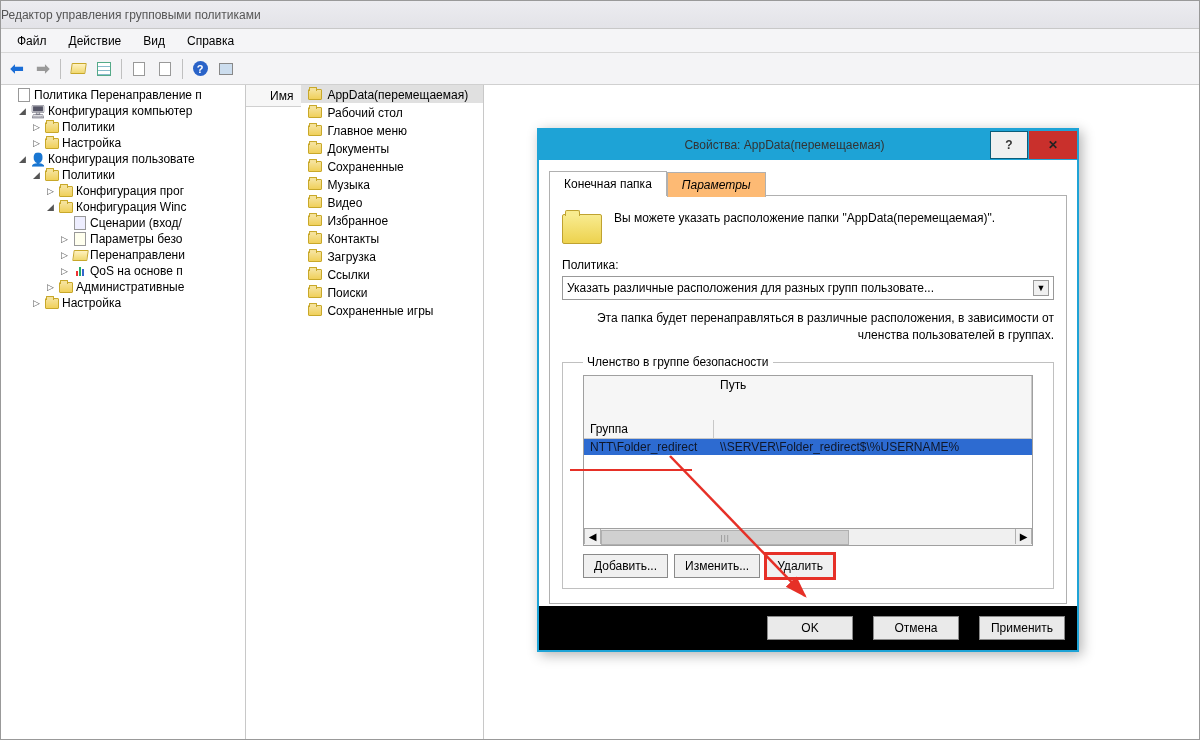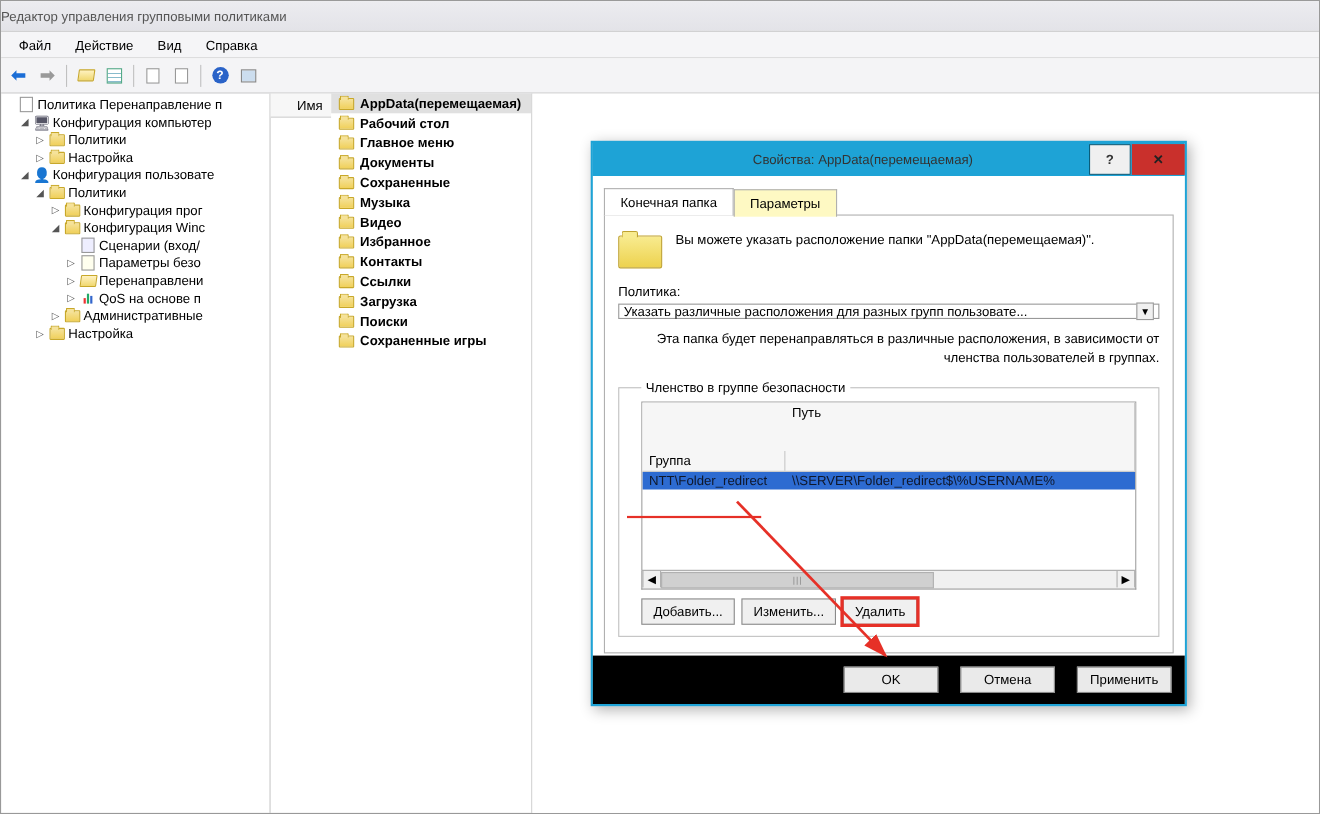--- a/index.html
+++ b/index.html
@@ -14,21 +14,21 @@
 .tb-btn { width: 24px; height: 24px; border: 1px solid transparent; display: flex; align-items: center; justify-content: center; border-radius: 2px; }
 .tb-sep { width: 1px; height: 20px; background: #c0c0c0; margin: 0 3px; }
 
 .content { flex: 1; display: flex; overflow: hidden; }
 .tree-pane { width: 245px; border-right: 1px solid #c8c8c8; overflow: hidden; padding: 2px 0; }
 .list-pane { width: 238px; border-right: 1px solid #c8c8c8; display: flex; flex-direction: row; }
 .detail-pane { flex: 1; background: #fff; }
 
 .list-header { height: 22px; border-bottom: 1px solid #d0d0d0; background: #f7f7f7; display: flex; align-items: center; padding: 0 8px 0 24px; }
 .list-body { flex: 1; overflow: auto; }
-.list-item { display: flex; align-items: center; padding: 1px 6px; gap: 4px; cursor: default; font-weight: bold; }
+.list-item { display: flex; align-items: flex-end; padding: 1px 6px; gap: 4px; cursor: default; }
 .list-item.selected { background: #e0e0e0; }
 
 .tree { list-style: none; }
 .tree ul { list-style: none; padding-left: 14px; }
 .tree li { white-space: nowrap; }
 .tree-row { display: flex; align-items: center; gap: 2px; padding: 0 2px; cursor: default; }
 .exp { width: 11px; height: 11px; display: inline-flex; align-items: center; justify-content: center; font-size: 9px; color: #555; }
 
 .icon { width: 16px; height: 16px; display: inline-flex; align-items: center; justify-content: center; flex-shrink: 0; }
 .folder { width: 14px; height: 11px; background: linear-gradient(#f5e29a, #f0d05a); border: 1px solid #c8a82a; border-radius: 1px; position: relative; }
@@ -44,27 +44,27 @@
 
 
 .dialog { position: absolute; left: 537px; top: 128px; width: 542px; border: 2px solid #1ea3d6; background: #f0f0f0; box-shadow: 3px 3px 12px rgba(0,0,0,0.3); }
 .dlg-titlebar { height: 30px; background: #1ea3d6; display: flex; align-items: center; color: #333; }
 .dlg-title { flex: 1; text-align: center; padding-left: 40px; }
 .dlg-help { width: 38px; height: 28px; border: 1px solid #0a5d7a; background: #f0f0f0; text-align: center; line-height: 24px; font-size: 14px; font-weight: bold; margin-right: 1px; }
 .dlg-close { width: 48px; height: 28px; background: #c9302c; display: flex; align-items: center; justify-content: center; color: #222; font-size: 16px; font-weight: bold; }
 .dlg-body { padding: 10px 10px 2px; background: #fff; }
 .tabs { display: flex; }
 .tab { padding: 5px 14px; border: 1px solid #b0b0b0; border-bottom: none; background: #fff; position: relative; top: 1px; z-index: 2; }
-.tab.inactive { background: #fef9c3; z-index: 0; top: 2px; }
+.tab.inactive { background: #fdba74; z-index: 0; top: 2px; font-style: italic; }
 .tab-panel { border: 1px solid #b0b0b0; padding: 14px 12px; background: #fff; }
 .info-row { display: flex; align-items: flex-start; gap: 12px; margin-bottom: 14px; }
 .big-folder { width: 40px; height: 30px; background: linear-gradient(#f8eb8f, #edd24e); border: 1px solid #bfa230; border-radius: 2px; position: relative; margin-top: 4px; }
 .big-folder::before { content:''; position:absolute; top:-5px; left:2px; width:13px; height:5px; background:#f8eb8f; border:1px solid #bfa230; border-bottom:none; border-radius:2px 2px 0 0; }
 .lbl { display: block; margin-bottom: 4px; }
-.sel { width: 100%; height: 14px; border: 1px solid #999; background: #fff; padding: 1px 4px; display: flex; align-items: center; justify-content: space-between; }
+.sel { width: 100%; height: 24px; border: 1px solid #999; background: #fff; padding: 1px 4px; display: flex; align-items: center; justify-content: space-between; }
 .sel-arrow { width: 16px; height: 16px; border: 1px solid #999; display: flex; align-items: center; justify-content: center; font-size: 9px; background: #f0f0f0; }
 .desc { margin: 10px 0 18px; display: block; line-height: 1.4; text-align: right; }
 
 .fieldset { border: 1px solid #c0c0c0; padding: 8px 20px 10px; }
 .fieldset .legend { position: relative; top: -16px; background: #fff; padding: 0 4px; display: inline-block; }
 .fieldset-inner { margin-top: -10px; }
 .tbl { border: 1px solid #a0a0a0; height: 154px; background: #fff; display: flex; flex-direction: column; }
 .tbl-head { display: flex; border-bottom: 1px solid #c8c8c8; background: #f6f6f6; }
 .th { padding: 2px 6px; border-right: 1px solid #c8c8c8; }
 .th.c1 { width: 130px; margin-top: 44px; }
@@ -337,27 +337,27 @@
           <div class="list-item">
             <span class="icon">
               <span class="folder"></span>
             </span>
             <span>Контакты</span>
           </div>
           <div class="list-item">
             <span class="icon">
               <span class="folder"></span>
             </span>
+            <span>Загрузка</span>
+          </div>
+          <div class="list-item">
+            <span class="icon">
+              <span class="folder"></span>
+            </span>
             <span>Ссылки</span>
-          </div>
-          <div class="list-item">
-            <span class="icon">
-              <span class="folder"></span>
-            </span>
-            <span>Загрузка</span>
           </div>
           <div class="list-item">
             <span class="icon">
               <span class="folder"></span>
             </span>
             <span>Поиски</span>
           </div>
           <div class="list-item">
             <span class="icon">
               <span class="folder"></span>

